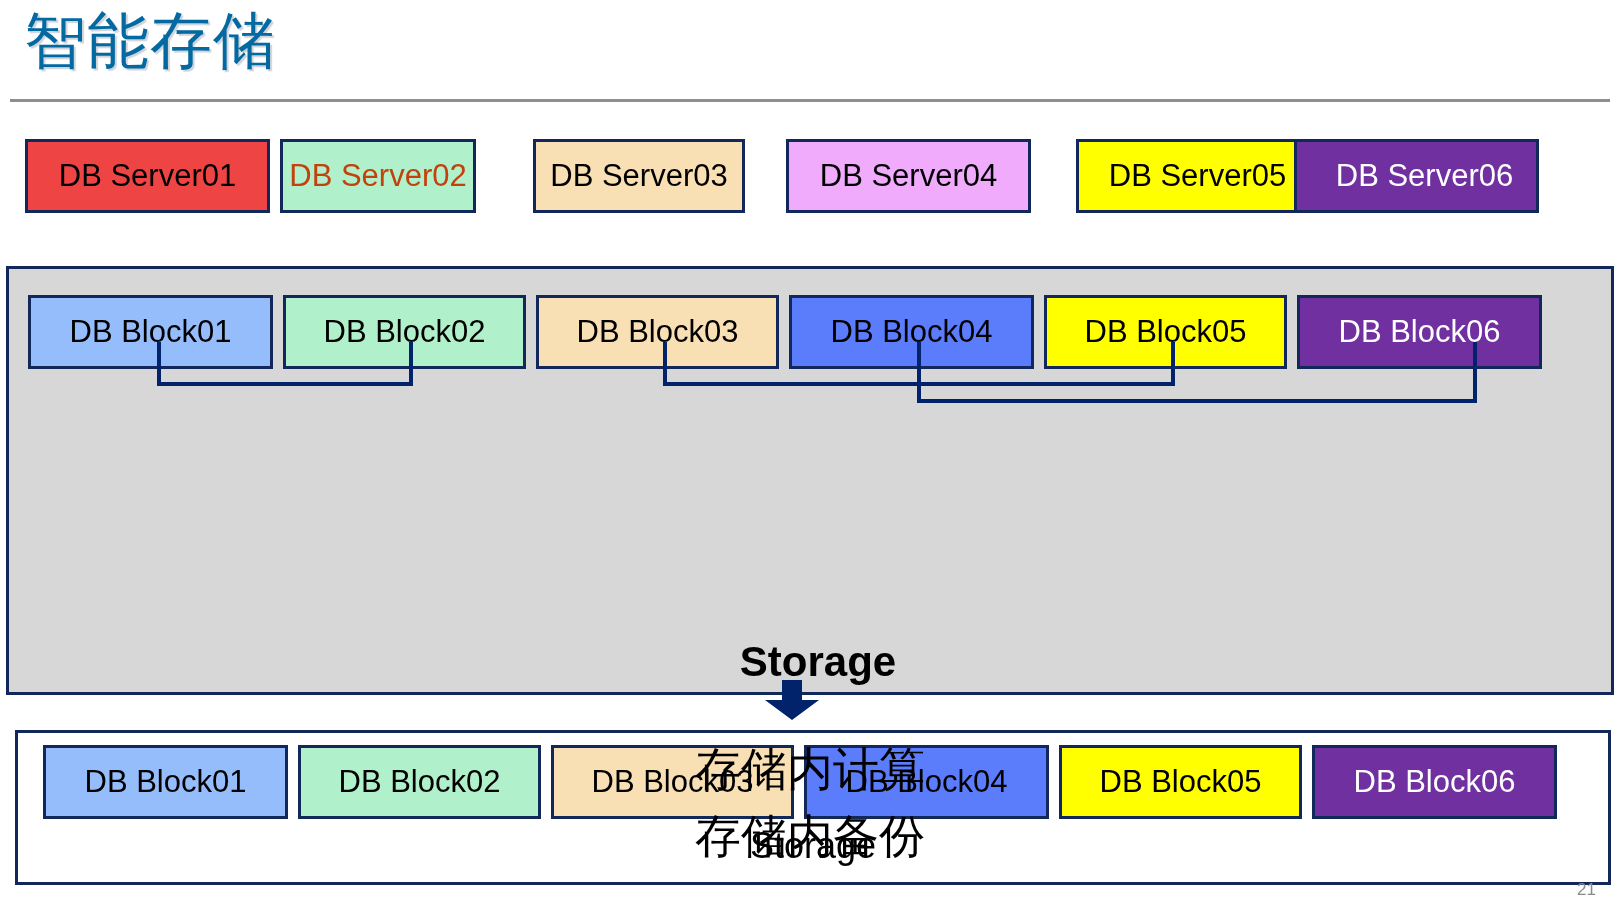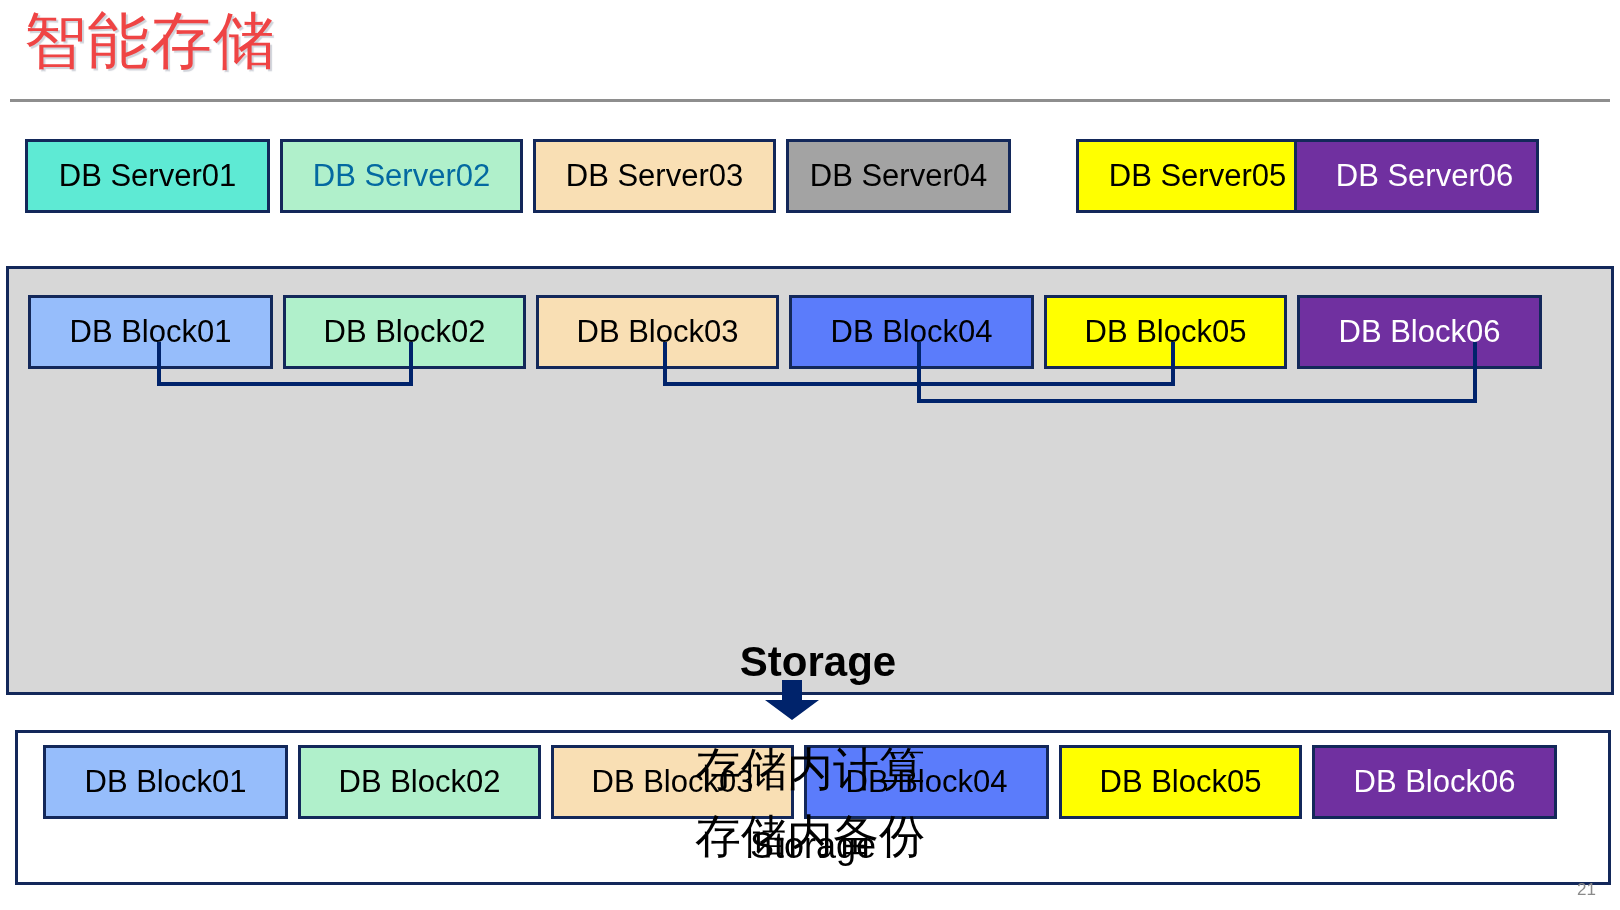--- a/index.html
+++ b/index.html
@@ -16,21 +16,21 @@
   }
 
   
   .slide-title {
     position: absolute;
     left: 24px;
     top: 4px;
     font-size: 62px;
     line-height: 1.2;
     font-weight: 400;
-    color: #ef4444;
+    color: #0369a1;
     letter-spacing: 1px;
     text-shadow: 2px 2px 1px rgba(120,130,150,0.35);
     white-space: nowrap;
   }
   .title-rule {
     position: absolute;
     left: 10px;
     top: 99px;
     width: 1600px;
     height: 3px;
@@ -142,30 +142,30 @@
     margin-left: 8px;
   }
 </style>
 </head>
 <body>
 
 <div class="slide-title">智能存储</div>
 <div class="title-rule"></div>
 
 <div class="server-row">
-    <div class="dbbox" style="left: 25px; width: 245px; background: #5eead4; color: rgb(0, 0, 0);">
+    <div class="dbbox" style="left: 25px; width: 245px; background: #ef4444; color: rgb(0, 0, 0);">
       <span>DB Server01</span>
     </div>
-    <div class="dbbox" style="left: 280px; width: 243px; background: rgb(176, 240, 203); color: #0369a1;">
+    <div class="dbbox" style="left: 280px; width: 196px; background: rgb(176, 240, 203); color: #c2410c;">
       <span>DB Server02</span>
     </div>
-    <div class="dbbox" style="left: 533px; width: 243px; background: rgb(249, 223, 180); color: rgb(0, 0, 0);">
+    <div class="dbbox" style="left: 533px; width: 212px; background: rgb(249, 223, 180); color: rgb(0, 0, 0);">
       <span>DB Server03</span>
     </div>
-    <div class="dbbox" style="left: 786px; width: 225px; background: #a3a3a3; color: rgb(0, 0, 0);">
+    <div class="dbbox" style="left: 786px; width: 245px; background: #f0abfc; color: rgb(0, 0, 0);">
       <span>DB Server04</span>
     </div>
     <div class="dbbox" style="left: 1041px; width: 243px; background: rgb(255, 255, 0); color: rgb(0, 0, 0); margin-left: 35px;">
       <span>DB Server05</span>
     </div>
     <div class="dbbox" style="left: 1294px; width: 245px; background: rgb(112, 48, 160); color: rgb(255, 255, 255); padding-left: 16px;">
       <span>DB Server06</span>
     </div>
   </div>
 

